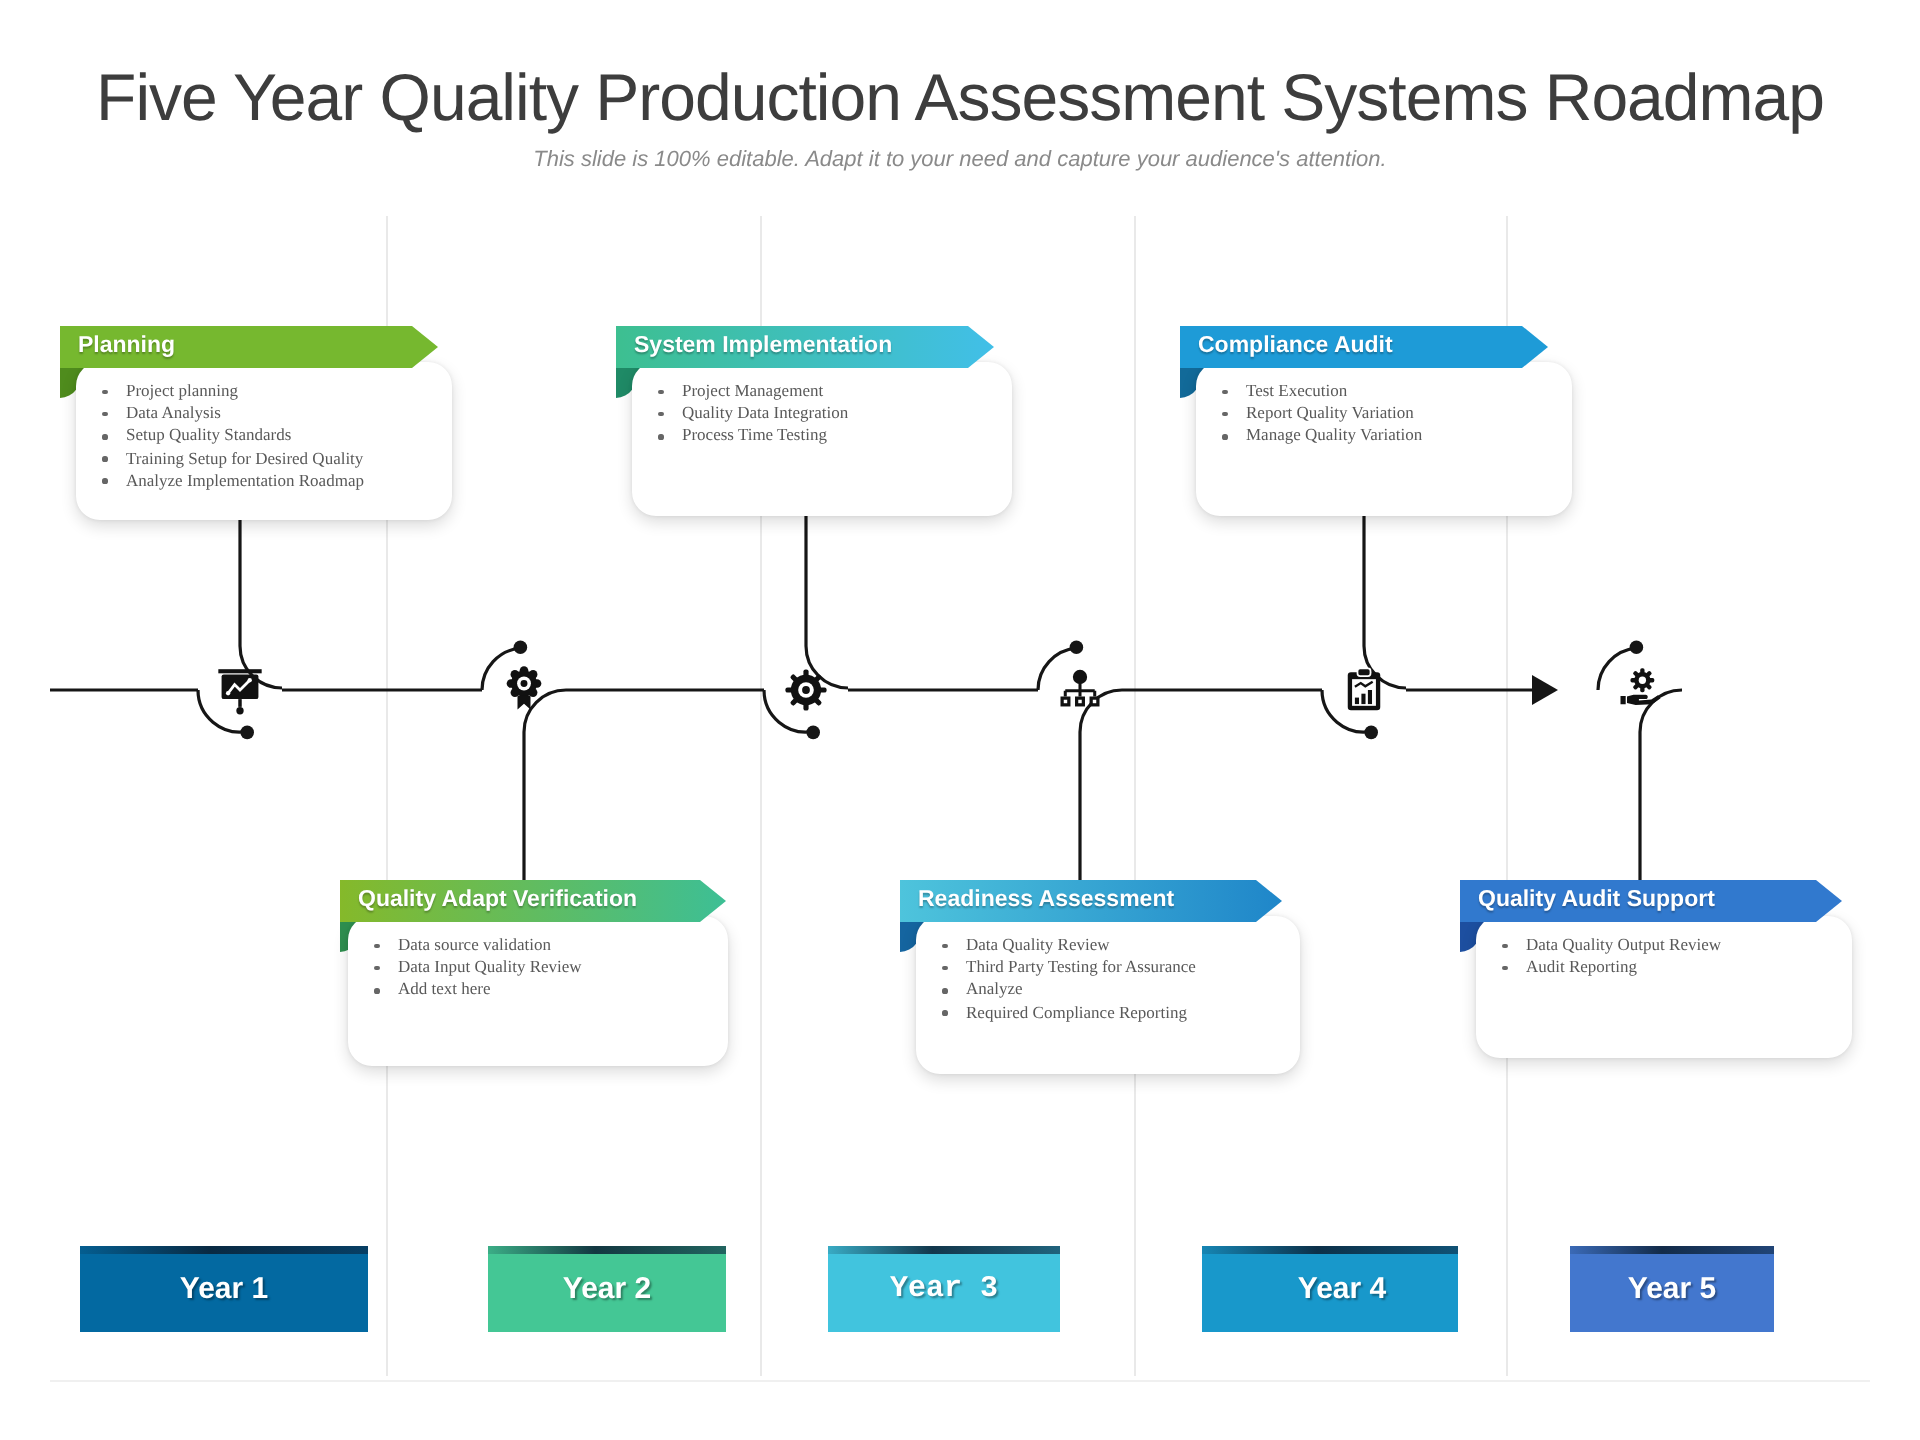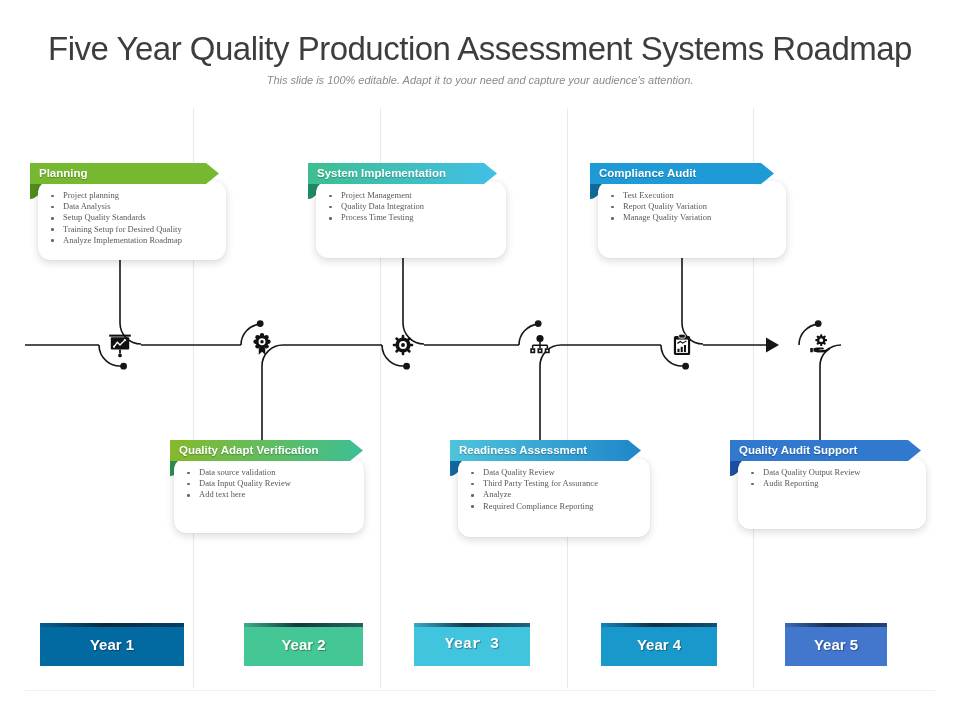--- a/index.html
+++ b/index.html
@@ -230,20 +230,20 @@
 
   <div class="year" style="left: 40px; width: 144px; background: #0369a1;">
       <span>Year 1</span>
     </div>
   <div class="year" style="left: 227px; width: 119px; background: rgb(68, 199, 149); margin-left: 17px;">
       <span>Year 2</span>
     </div>
   <div class="year" style="left: 414px; width: 116px; background: rgb(65, 196, 222); font-family: Liberation Mono, monospace;">
       <span>Year 3</span>
     </div>
-  <div class="year" style="left: 601px; width: 116px; background: rgb(24, 152, 203);">
+  <div class="year" style="left: 601px; width: 116px; background: rgb(24, 152, 203); padding-left: 12px;">
       <span>Year 4</span>
     </div>
   <div class="year" style="left: 785px; width: 102px; background: rgb(67, 119, 206);">
       <span>Year 5</span>
     </div>
 
 </div>
 
 </body></html>

